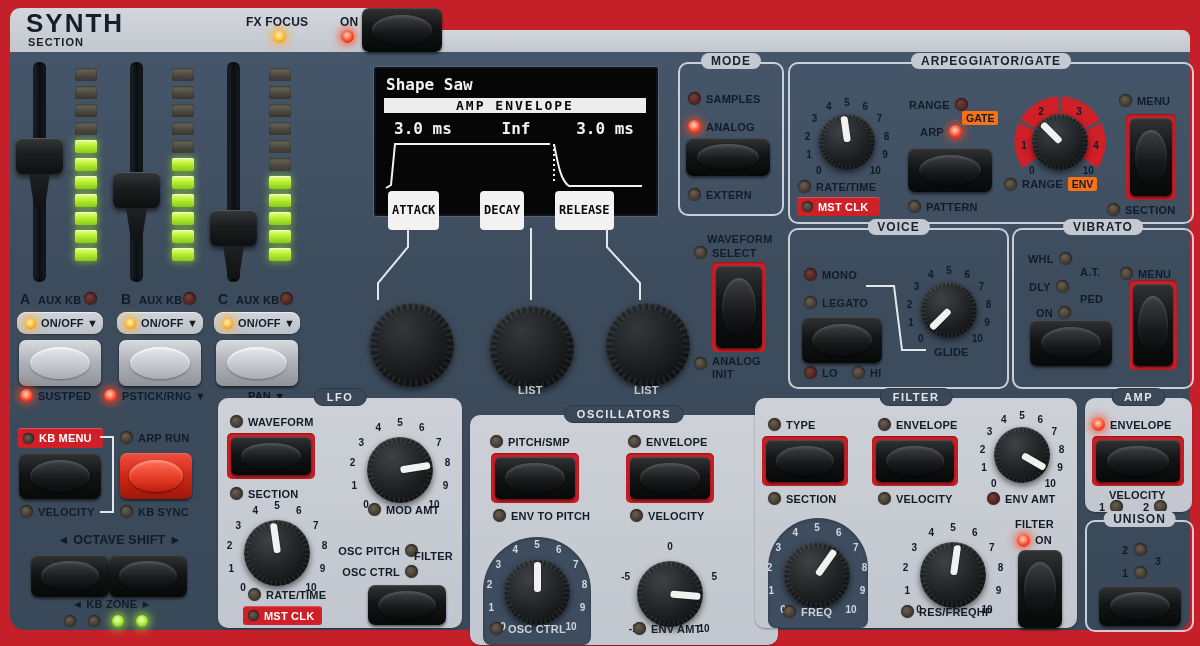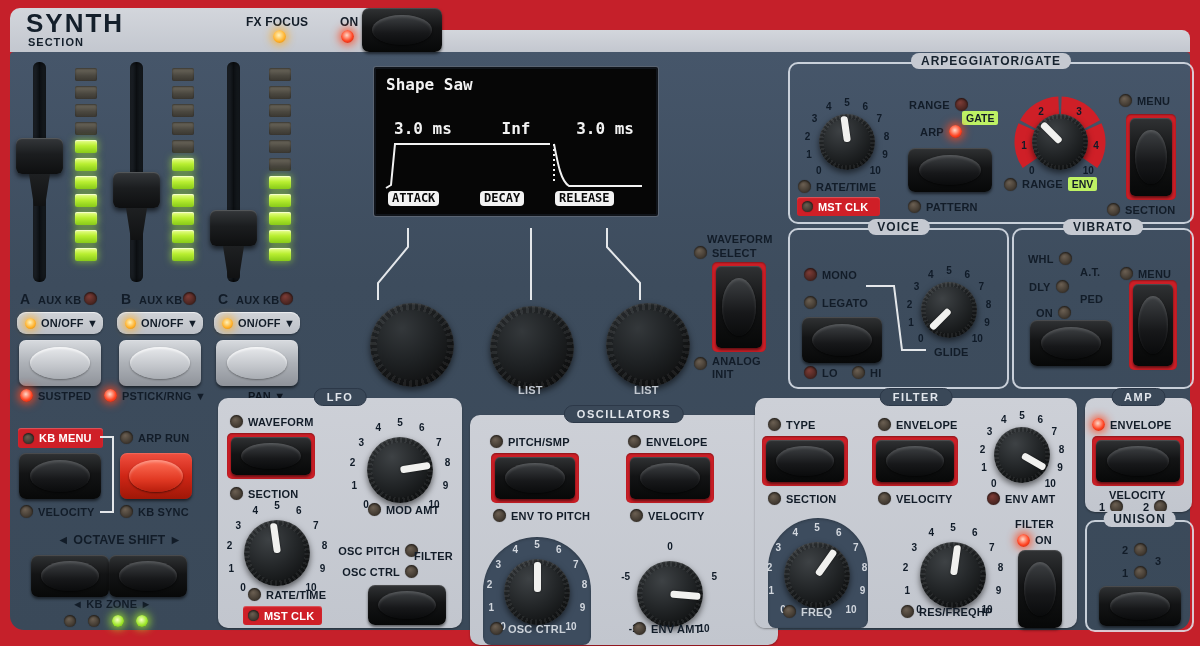--- a/index.html
+++ b/index.html
@@ -18,21 +18,21 @@
   .sect-pill{position:absolute;top:-10px;left:50%;transform:translateX(-50%);
     background:#3a4858;color:#e2e6ec;font:bold 11px "Liberation Sans",sans-serif;
     letter-spacing:1.5px;padding:2px 12px;border-radius:10px;white-space:nowrap;border:1px solid #2c3848;}
   .obox-pill{position:absolute;top:-11px;left:50%;transform:translateX(-50%);
     background:#c5c9d1;color:#16222e;font:bold 12px "Liberation Sans",sans-serif;
     letter-spacing:1px;padding:1px 10px;border-radius:10px;white-space:nowrap;}
   
   .lbl{font:bold 11px "Liberation Sans",sans-serif;color:#121c28;letter-spacing:.2px;white-space:nowrap;}
   .lbl.light{color:#ccd2d9;}
   .lbl.big{font-size:14px;}
-  .badge{background:#bef264;color:#121c28;font:bold 10.5px "Liberation Sans",sans-serif;
+  .badge{background:#f97316;color:#121c28;font:bold 10.5px "Liberation Sans",sans-serif;
     padding:1px 4px;border-radius:2px;white-space:nowrap;}
   .redtag{position:absolute;display:flex;align-items:center;gap:5px;background:#cf1f27;
     border-radius:3px;padding:2px 8px 2px 5px;box-shadow:inset 0 1px 1px rgba(255,255,255,.25);}
   .redtag .lbl{color:#fff;}
   
   .led{width:13px;height:13px;border-radius:50%;flex:0 0 auto;
     box-shadow:inset 0 1px 2px rgba(0,0,0,.65),0 0 1px rgba(0,0,0,.5);}
   .led.off-dark{background:radial-gradient(circle at 40% 35%,#6b5f52,#3c352d 70%);}
   .led.off-red{background:radial-gradient(circle at 40% 35%,#7c3c36,#45231f 70%);}
   .led.lit-red{background:radial-gradient(circle at 45% 40%,#ffd8c8,#ff4422 55%,#bb1505);
@@ -91,21 +91,21 @@
     box-shadow:inset 0 1px 2px rgba(0,0,0,.5);}
   .seg.on{background:linear-gradient(180deg,#eaff90,#b9ef31 45%,#88ca19);
     box-shadow:0 0 7px 1px rgba(170,240,50,.55),inset 0 1px 1px rgba(255,255,255,.6);}
   
   #display{position:absolute;left:374px;top:67px;width:280px;height:145px;background:#060606;
     border:2px solid #10141a;box-shadow:0 0 0 1px #5a6472;border-radius:2px;
     font-family:"DejaVu Sans Mono",monospace;color:#f2f2f2;}
   #display .banner{position:absolute;left:8px;top:29px;width:262px;height:15px;background:#ededed;
     color:#080808;font:bold 13px "DejaVu Sans Mono",monospace;text-align:center;letter-spacing:2px;line-height:15px;}
   .disp-btn{position:absolute;background:#f2f2f2;color:#0a0a0a;border-radius:4px;
-    font:bold 12px "DejaVu Sans Mono",monospace;padding:0 4px;line-height:15px;}
+    font:bold 12px "DejaVu Sans Mono",monospace;padding:12px 4px;line-height:15px;}
   .dispval{position:absolute;font:bold 16px "DejaVu Sans Mono",monospace;}
   
   #synth-title{position:absolute;left:26px;top:8px;font:bold 26px "Liberation Sans",sans-serif;
     letter-spacing:2px;color:#141f2b;}
   #synth-sub{position:absolute;left:28px;top:36px;font:bold 11px "Liberation Sans",sans-serif;
     letter-spacing:1px;color:#141f2b;}
   .pillgrey{position:absolute;height:22px;background:linear-gradient(180deg,#d0d3d8,#bcc0c7);
     border-radius:9px;display:flex;align-items:center;gap:5px;padding:0 8px;
     box-shadow:inset 0 1px 1px rgba(255,255,255,.6),0 1px 2px rgba(0,0,0,.35);}
   svg.overlay{position:absolute;left:0;top:0;pointer-events:none;}
@@ -232,20 +232,21 @@
   <div class="pushbtn" style="left:31px;top:555px;width:78px;height:42px"></div>
   <div class="pushbtn" style="left:109px;top:555px;width:78px;height:42px"></div>
   <span class="lbl abs" style="left:72px;top:598px">◄ KB ZONE ►</span>
   <span class="led off-dark abs" style="left:64px;top:615px;width:12px;height:12px"></span>
   <span class="led off-dark abs" style="left:88px;top:615px;width:12px;height:12px"></span>
   <span class="led lit-green abs" style="left:112px;top:615px;width:12px;height:12px"></span>
   <span class="led lit-green abs" style="left:136px;top:615px;width:12px;height:12px"></span>
 
   <div id="display">
     <span class="abs" style="left:10px;top:6px;font:bold 16px 'DejaVu Sans Mono',monospace">Shape Saw</span>
+    <div class="banner">AMP ENVELOPE</div>
     <span class="dispval" style="left:18px;top:50px">3.0 ms</span>
     <span class="dispval" style="left:50%;top:50px;transform:translateX(-50%)">Inf</span>
     <span class="dispval" style="right:22px;top:50px">3.0 ms</span>
     <svg class="abs" style="left:6px;top:70px" width="266" height="52" viewBox="0 0 266 52">
       <polyline points="4,49 9,46 13,5 168,5" fill="none" stroke="#f2f2f2" stroke-width="2"></polyline>
       <line x1="172" y1="5" x2="172" y2="44" stroke="#f2f2f2" stroke-width="2" stroke-dasharray="2,3"></line>
       <path d="M172,5 C176,26 179,42 187,47 L260,47" fill="none" stroke="#f2f2f2" stroke-width="2"></path>
     </svg>
     <span class="disp-btn" style="left:12px;top:122px">ATTACK</span>
     <span class="disp-btn" style="left:104px;top:122px">DECAY</span>
@@ -275,20 +276,36 @@
   <span class="lbl abs" style="left:707px;top:233px">WAVEFORM</span>
   <span class="led off-dark abs" style="left:694px;top:246px"></span>
   <span class="lbl abs" style="left:712px;top:247px">SELECT</span>
   <div class="rframe" style="left:712px;top:262px;width:54px;height:90px">
     <div class="pushbtn"></div>
   </div>
   <span class="led off-dark abs" style="left:694px;top:357px"></span>
   <span class="lbl abs" style="left:712px;top:355px">ANALOG</span>
   <span class="lbl abs" style="left:712px;top:368px">INIT</span>
 
+  <div class="obox" style="left:678px;top:62px;width:102px;height:150px">
+    <span class="obox-pill">MODE</span>
+    <div class="ledrow" style="left:8px;top:28px">
+      <span class="led off-red"></span>
+      <span class="lbl">SAMPLES</span>
+    </div>
+    <div class="ledrow" style="left:8px;top:56px">
+      <span class="led lit-red"></span>
+      <span class="lbl">ANALOG</span>
+    </div>
+    <div class="pushbtn" style="left:6px;top:74px;width:84px;height:38px"></div>
+    <div class="ledrow" style="left:8px;top:124px">
+      <span class="led off-dark"></span>
+      <span class="lbl">EXTERN</span>
+    </div>
+  </div>
 
   <div class="obox" style="left:788px;top:62px;width:402px;height:158px">
     <span class="obox-pill">ARPEGGIATOR/GATE</span>
     <div class="knob kw-md" style="left:9px;top:30px">
         <div class="kbody">
           <div class="kptr" style="transform: rotate(-8deg);"></div>
         </div>
         <span class="tick" style="left: 19.7157px; top: 76.2843px;">0</span>
         <span class="tick" style="left: 9.95774px; top: 60.3607px;">1</span>
         <span class="tick" style="left: 8.49247px; top: 41.7426px;">2</span>

